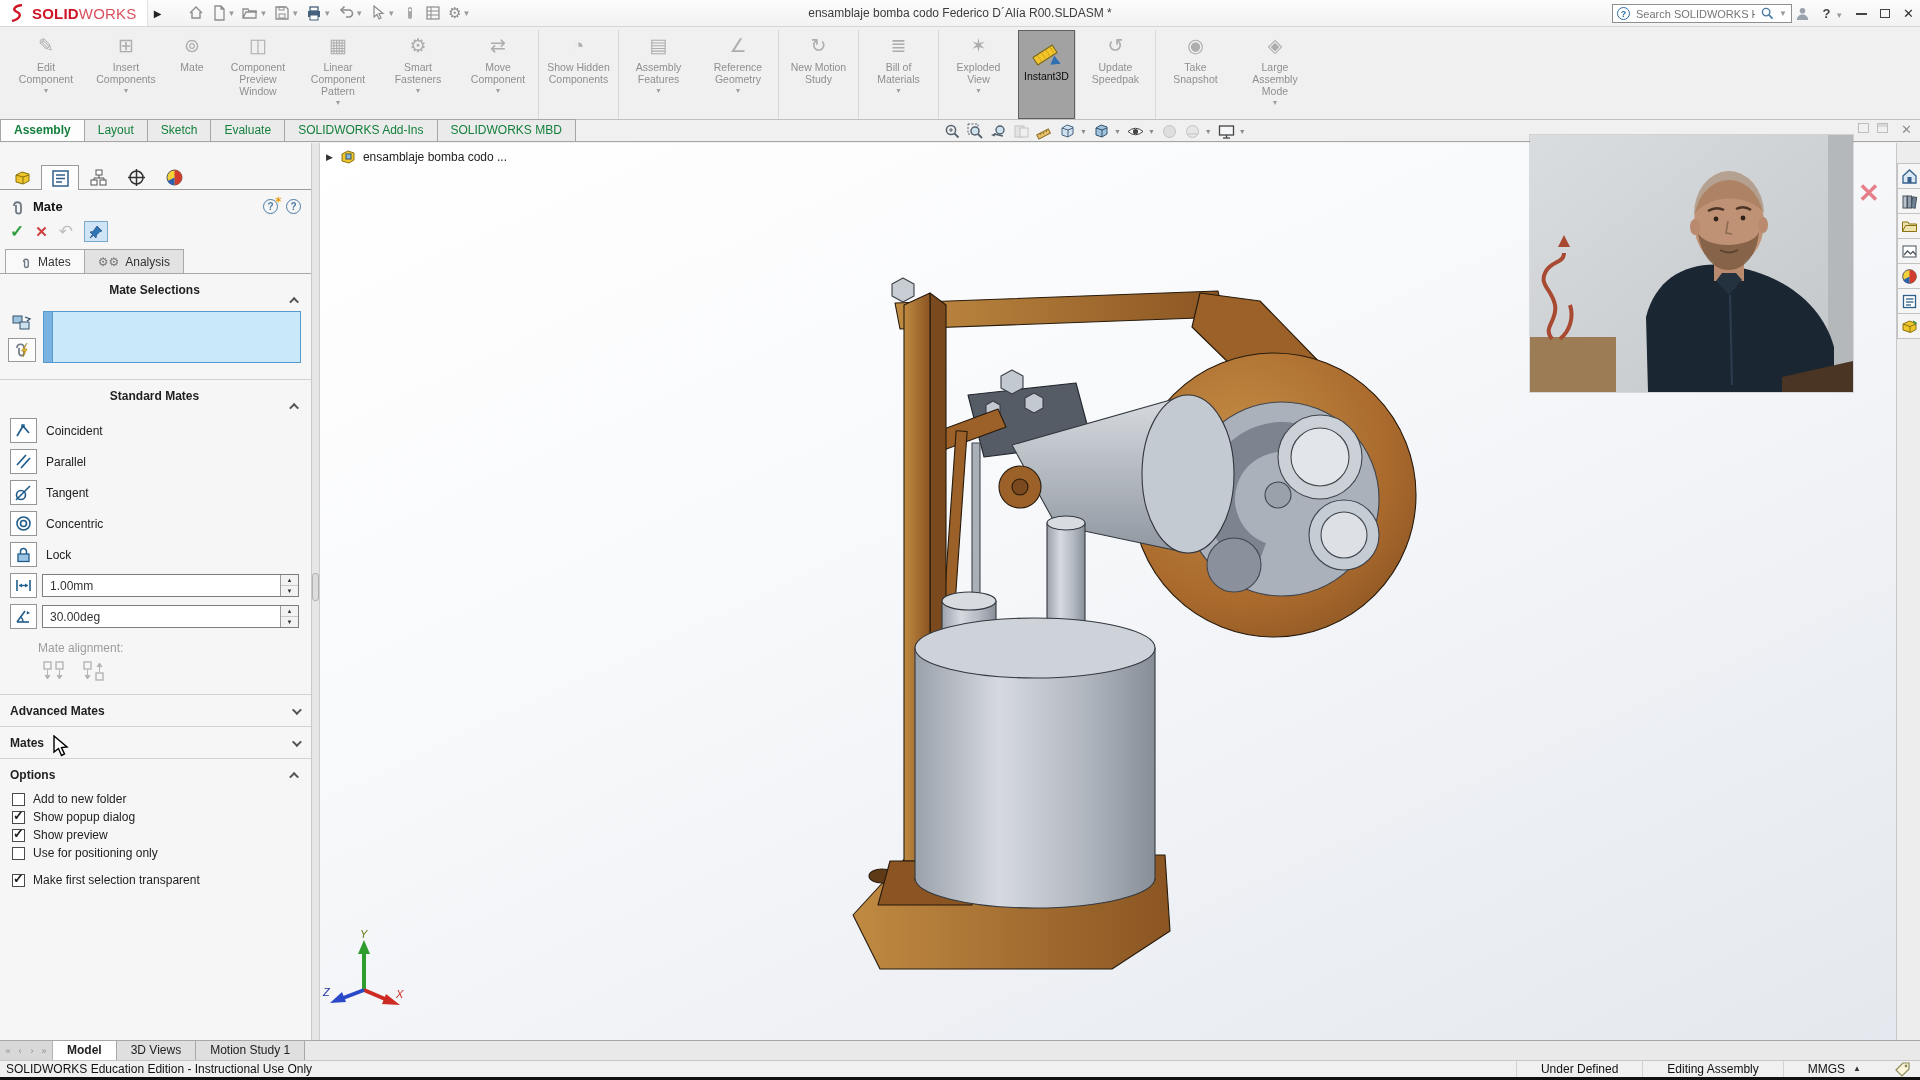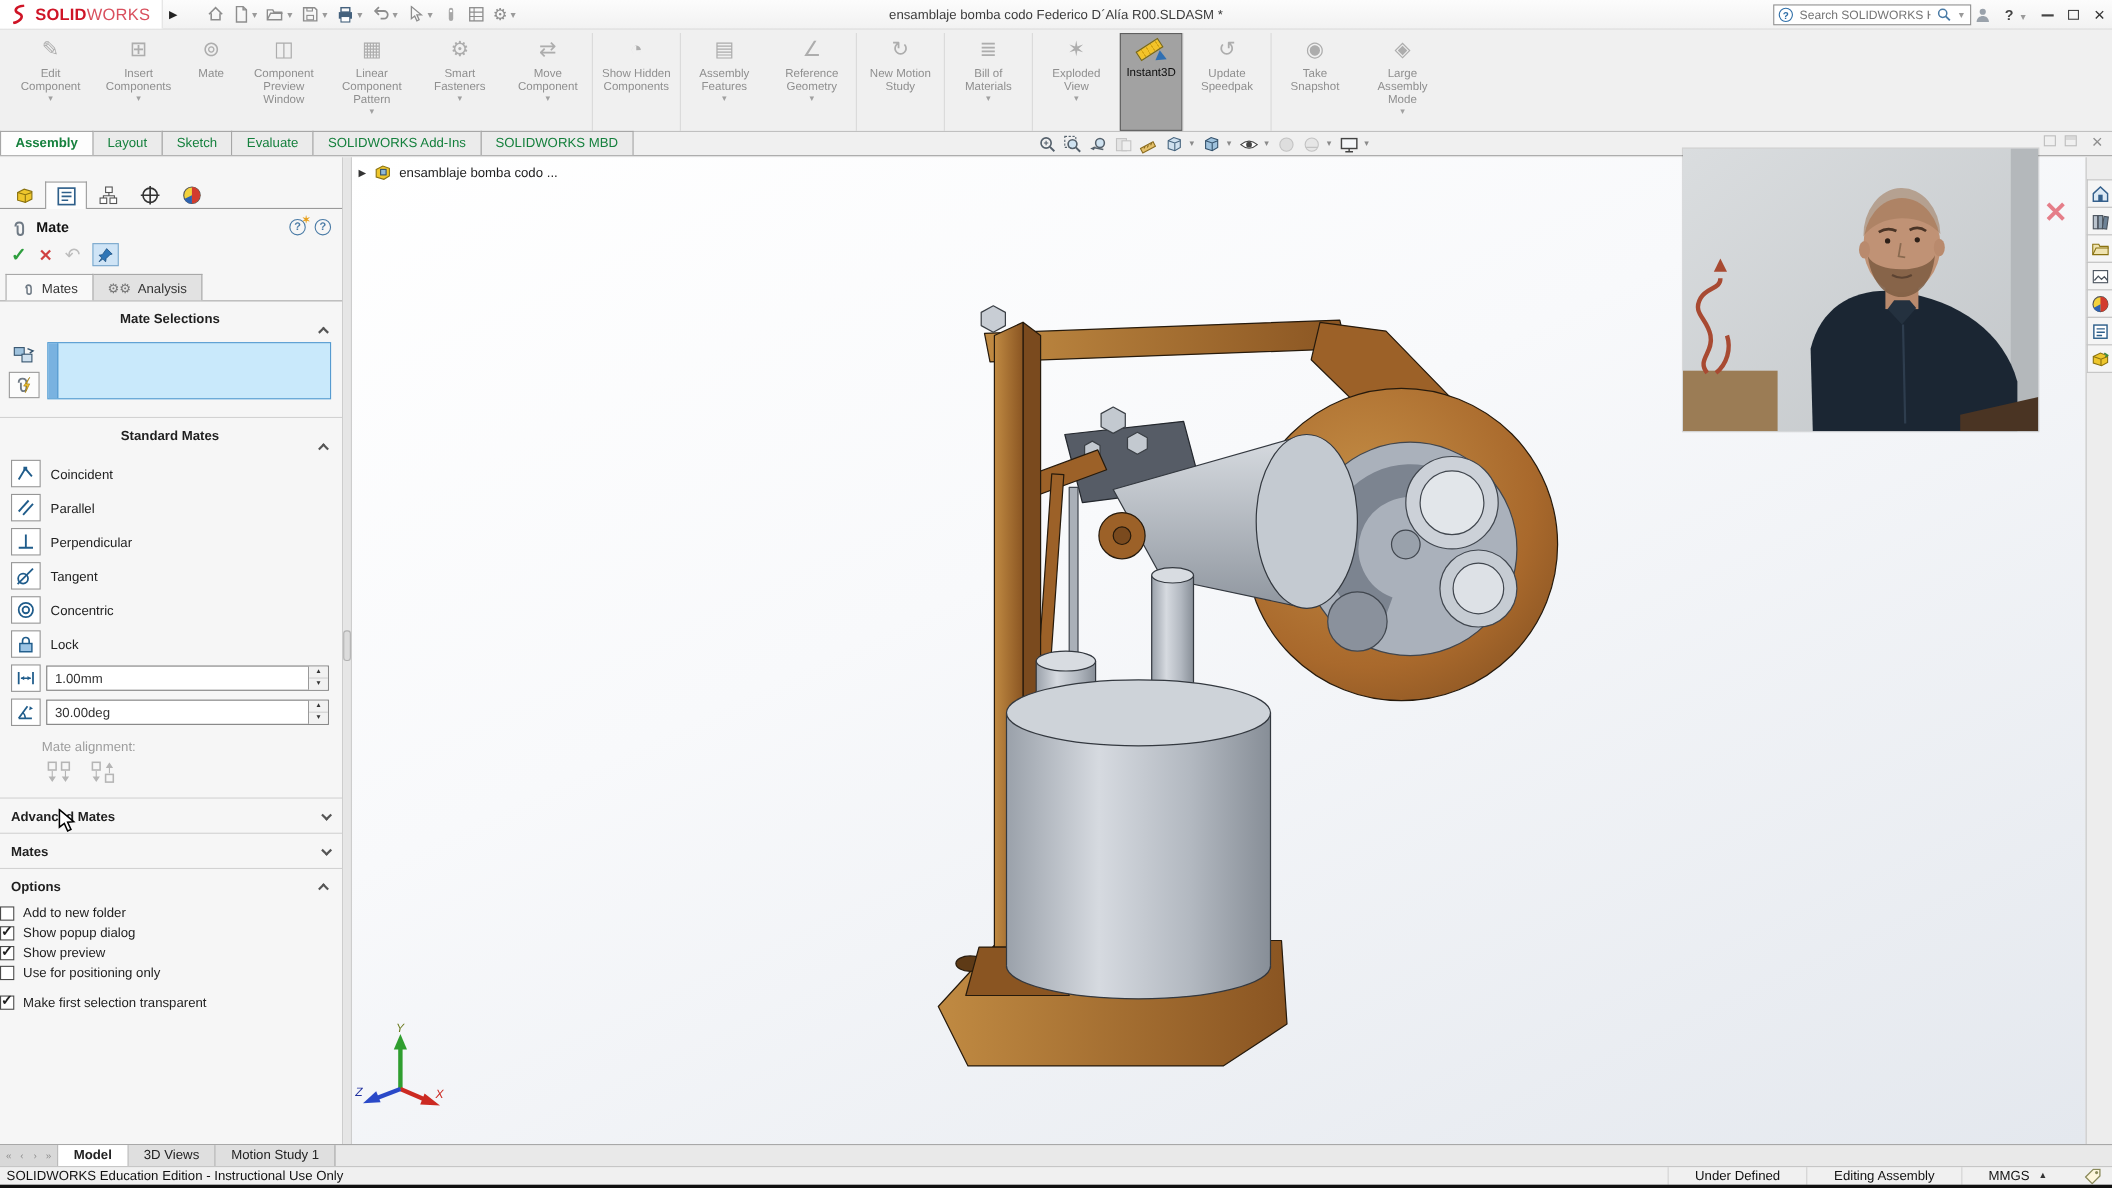--- a/index.html
+++ b/index.html
@@ -44,21 +44,21 @@
   
   .ribbon { position:absolute; top:27px; left:0; width:1920px; height:93px; background:#f0f0f0;
     border-bottom:1px solid #c0c0c0; display:flex; align-items:stretch; padding:3px 0 0 6px; }
   .rb { min-width:52px; max-width:80px; padding:2px 5px 0; display:flex; flex-direction:column;
     align-items:center; font-size:10.5px; line-height:1.15; text-align:center; color:#8f8f8f; }
   .rb .ic { height:28px; display:flex; align-items:center; justify-content:center; font-size:19px; color:#adadad; position:relative; width:30px;}
   .rb .lbl { margin-top:1px; }
   .rb .car { display:none; font-size:7px; color:#a0a0a0; margin-top:2px; }
   .rb.dd .car { display:block; }
   .rb.sep { border-left:1px solid #d9d9d9; }
-  .rb.active { background:#a2a2a2; border:1px solid #5f5f5f; color:#0d0d0d; justify-content:flex-start; padding-top:0;}
+  .rb.active { background:#a2a2a2; border:1px solid #5f5f5f; color:#0d0d0d; justify-content:flex-start; padding-top:10px;}
   .rb.active .ic::before { content:""; position:absolute; left:2px; top:9px; width:22px; height:8px;
     background:repeating-linear-gradient(90deg,#f3c32a 0 4px,#d8a713 4px 5px); border:1px solid #7c6a12; transform:rotate(-33deg); }
   .rb.active .ic::after { content:""; position:absolute; right:0; bottom:2px; border-left:9px solid #2f6fb2;
     border-top:5px solid transparent; border-bottom:5px solid transparent; transform:rotate(23deg); }
 
   
   .tabrow { position:absolute; top:120px; left:0; width:1920px; height:22px; background:#f0f0f0;
     border-bottom:1px solid #a6a6a6; display:flex; align-items:flex-end; }
   .ctab { padding:0 13px; height:22px; line-height:21px; font-size:12px; color:#15803d; background:#ebebeb;
     border:1px solid #a6a6a6; border-bottom:none; margin-right:-1px; }
@@ -117,21 +117,21 @@
   .spin { flex:1; height:23px; border:1px solid #7d7d7d; background:#fff; display:flex; align-items:center;
     padding-left:7px; color:#333; }
   .spin .arrows { margin-left:auto; width:18px; height:100%; border-left:1px solid #9a9a9a; display:flex; flex-direction:column; }
   .spin .arrows span { flex:1; display:flex; align-items:center; justify-content:center; font-size:6px; color:#333; background:#f2f2f2; }
   .spin .arrows span:first-child { border-bottom:1px solid #c9c9c9; }
   .align-lab { color:#9d9d9d; padding:9px 0 2px 38px; }
   .align-ics { display:flex; gap:16px; padding:3px 0 12px 42px; color:#b5b5b5; }
   .align-ics svg { width:24px; height:22px; }
   .chead { display:flex; align-items:center; padding:9px 12px 8px 10px; font-weight:bold; color:#1f1f1f; border-top:1px solid #d2d2d2; }
   .chead .chev { margin-left:auto; }
-  .cb-row { display:flex; align-items:flex-end; gap:8px; padding:2px 0; }
+  .cb-row { display:flex; align-items:flex-end; gap:8px; padding:2px 12px; }
   .cb { width:13px; height:13px; border:1px solid #4a4a4a; background:#fff; position:relative; flex:0 0 auto; }
   .cb.checked::after { content:"✓"; position:absolute; top:-4px; left:0; font-size:13px; font-weight:bold; color:#222; }
   .cb-row.gap { margin-top:9px; }
 
   .splitter { position:absolute; left:312px; top:0; width:8px; height:897px; background:#e6e6e6; border-right:1px solid #cdcdcd; }
   .splitter .hd { position:absolute; top:430px; left:0px; width:7px; height:28px; background:#dcdcdc;
     border:1px solid #b2b2b2; border-radius:3px; }
 
   
   .viewport { position:absolute; left:320px; top:0; width:1576px; height:897px;
@@ -585,29 +585,20 @@
       <span>Coincident</span>
     </div>
     <div class="mate-row">
       <span class="mico">
           <svg viewBox="0 0 19 19">
             <line x1="3" y1="13" x2="12" y2="3" stroke="#1f5c8b" stroke-width="1.7"></line>
             <line x1="7" y1="16" x2="16" y2="6" stroke="#1f5c8b" stroke-width="1.7"></line>
           </svg>
         </span>
       <span>Parallel</span>
-    </div>
-    <div class="mate-row">
-      <span class="mico">
-          <svg viewBox="0 0 19 19">
-            <line x1="3" y1="15" x2="16" y2="15" stroke="#1f5c8b" stroke-width="1.7"></line>
-            <line x1="9.5" y1="3" x2="9.5" y2="15" stroke="#1f5c8b" stroke-width="1.7"></line>
-          </svg>
-        </span>
-      <span>Perpendicular</span>
     </div>
     <div class="mate-row">
       <span class="mico">
           <svg viewBox="0 0 19 19">
             <circle cx="7" cy="12" r="4.5" fill="none" stroke="#1f5c8b" stroke-width="1.6"></circle>
             <line x1="2" y1="17" x2="16" y2="3" stroke="#1f5c8b" stroke-width="1.6"></line>
           </svg>
         </span>
       <span>Tangent</span>
     </div>

